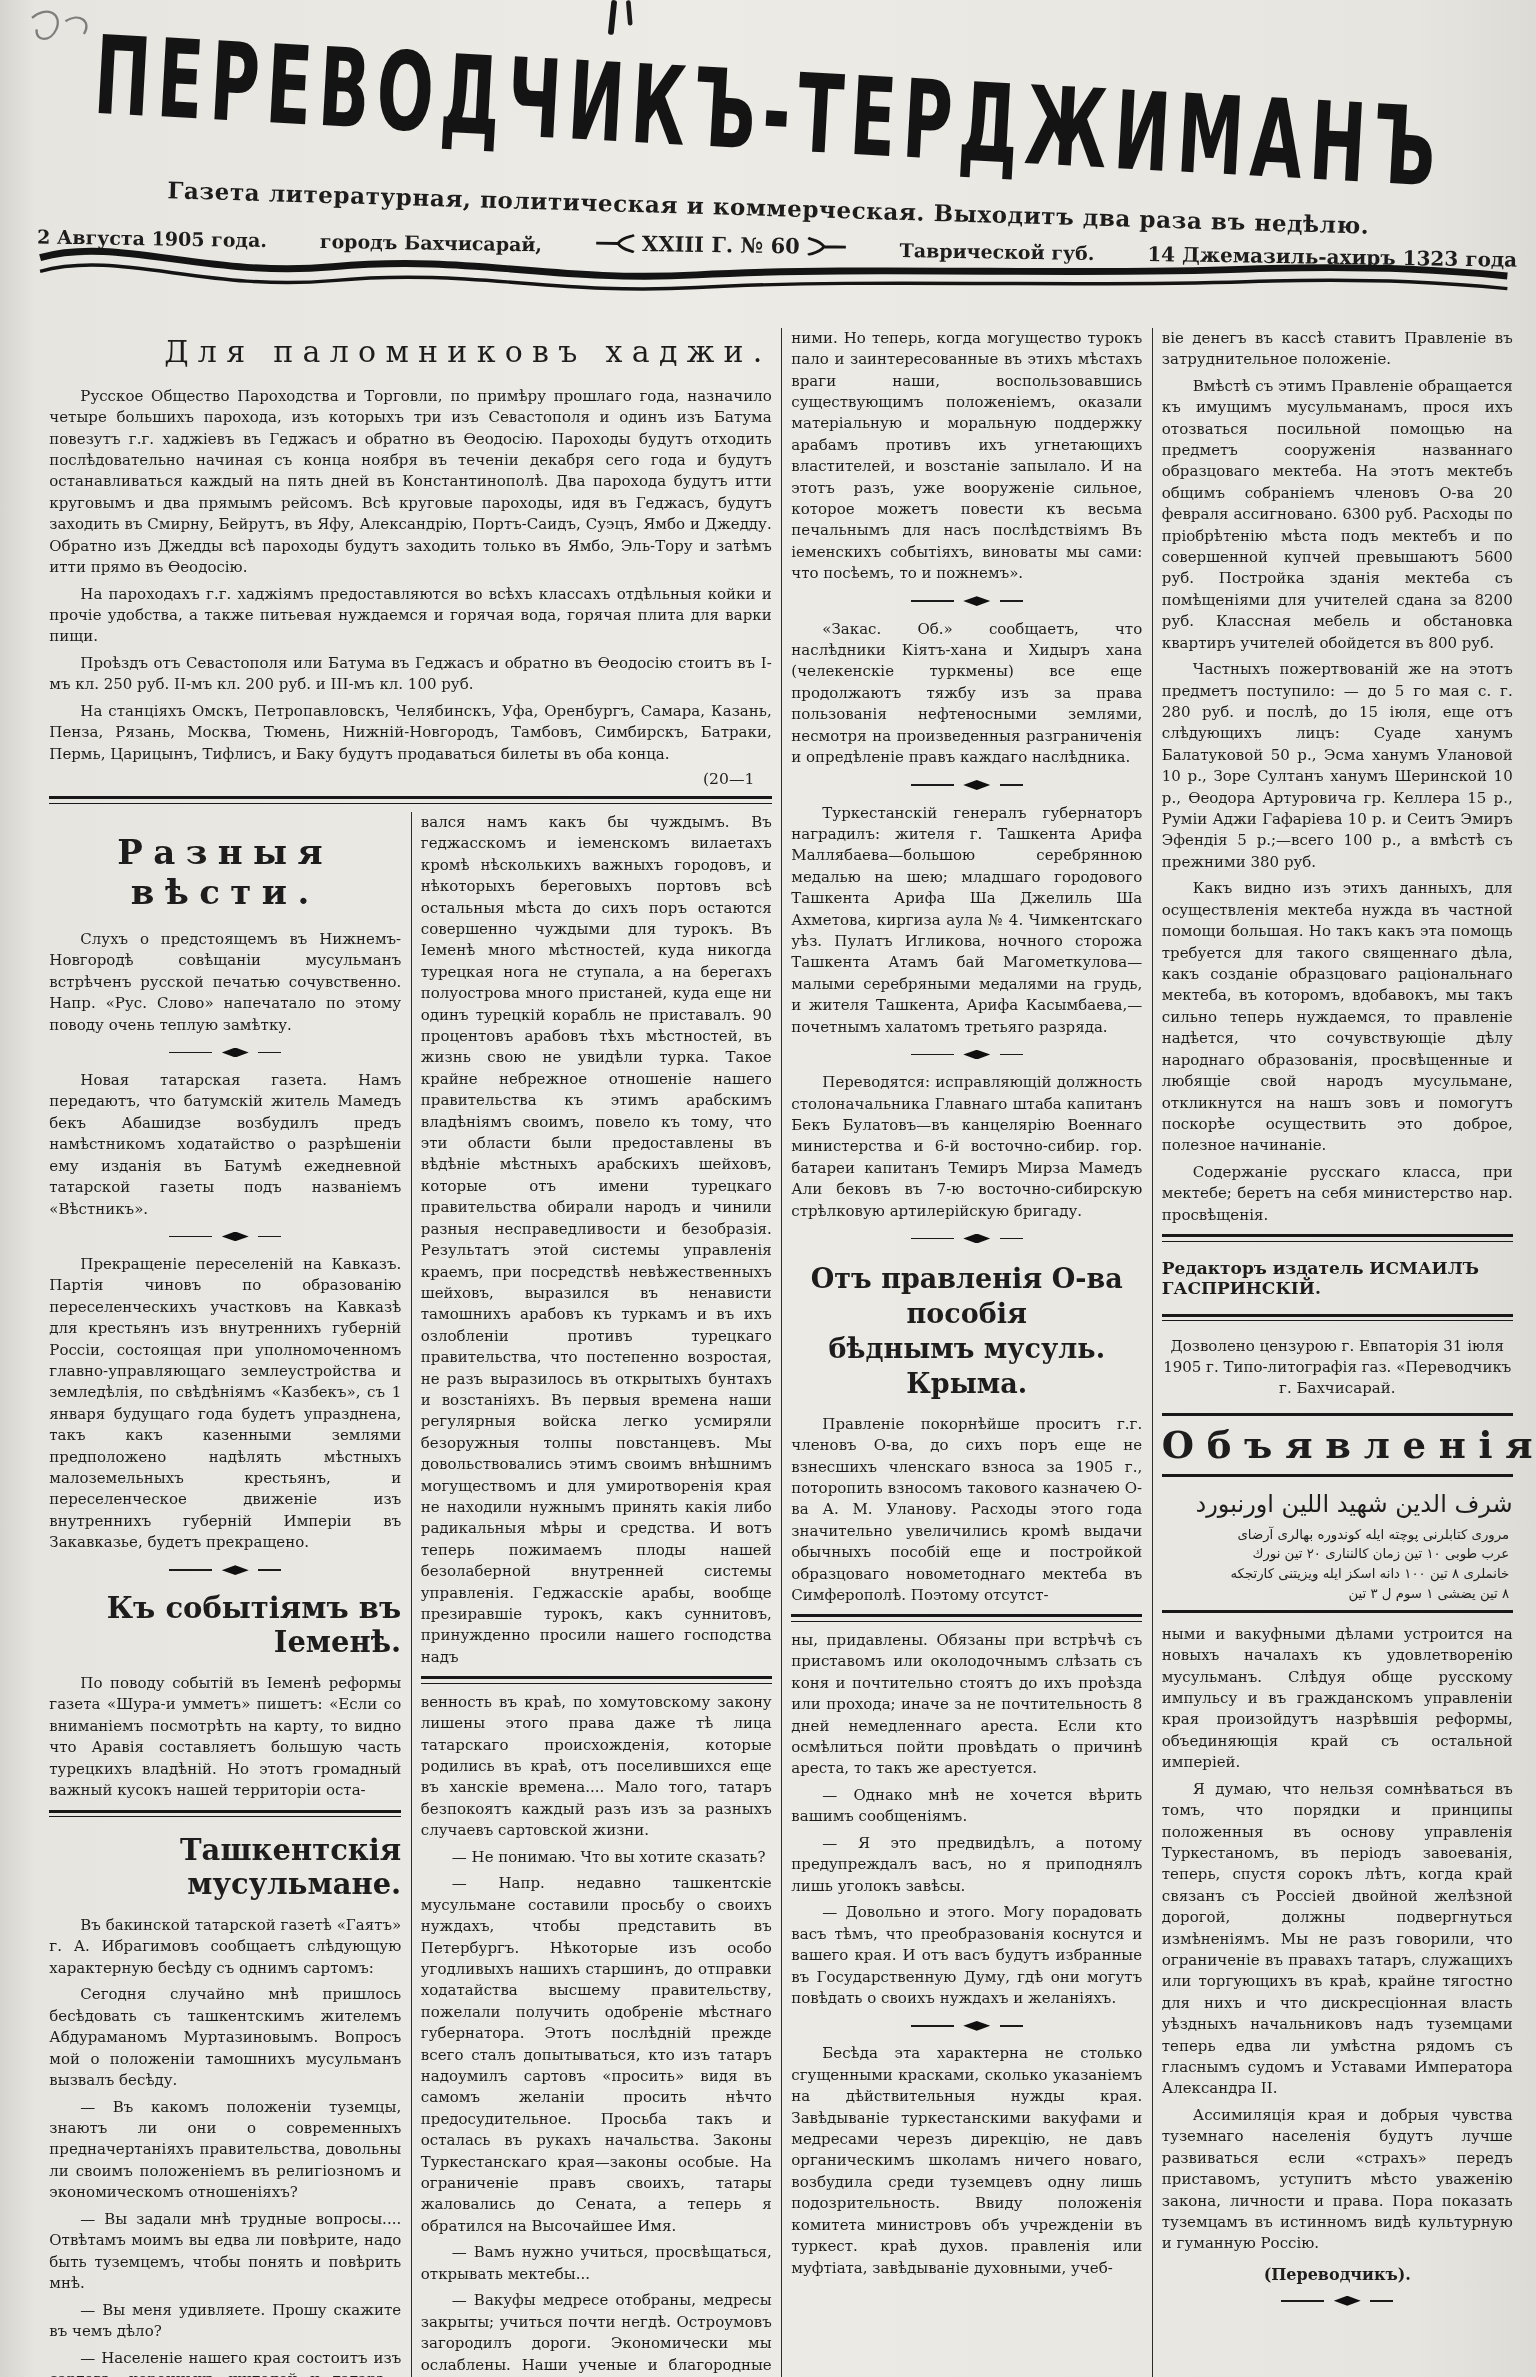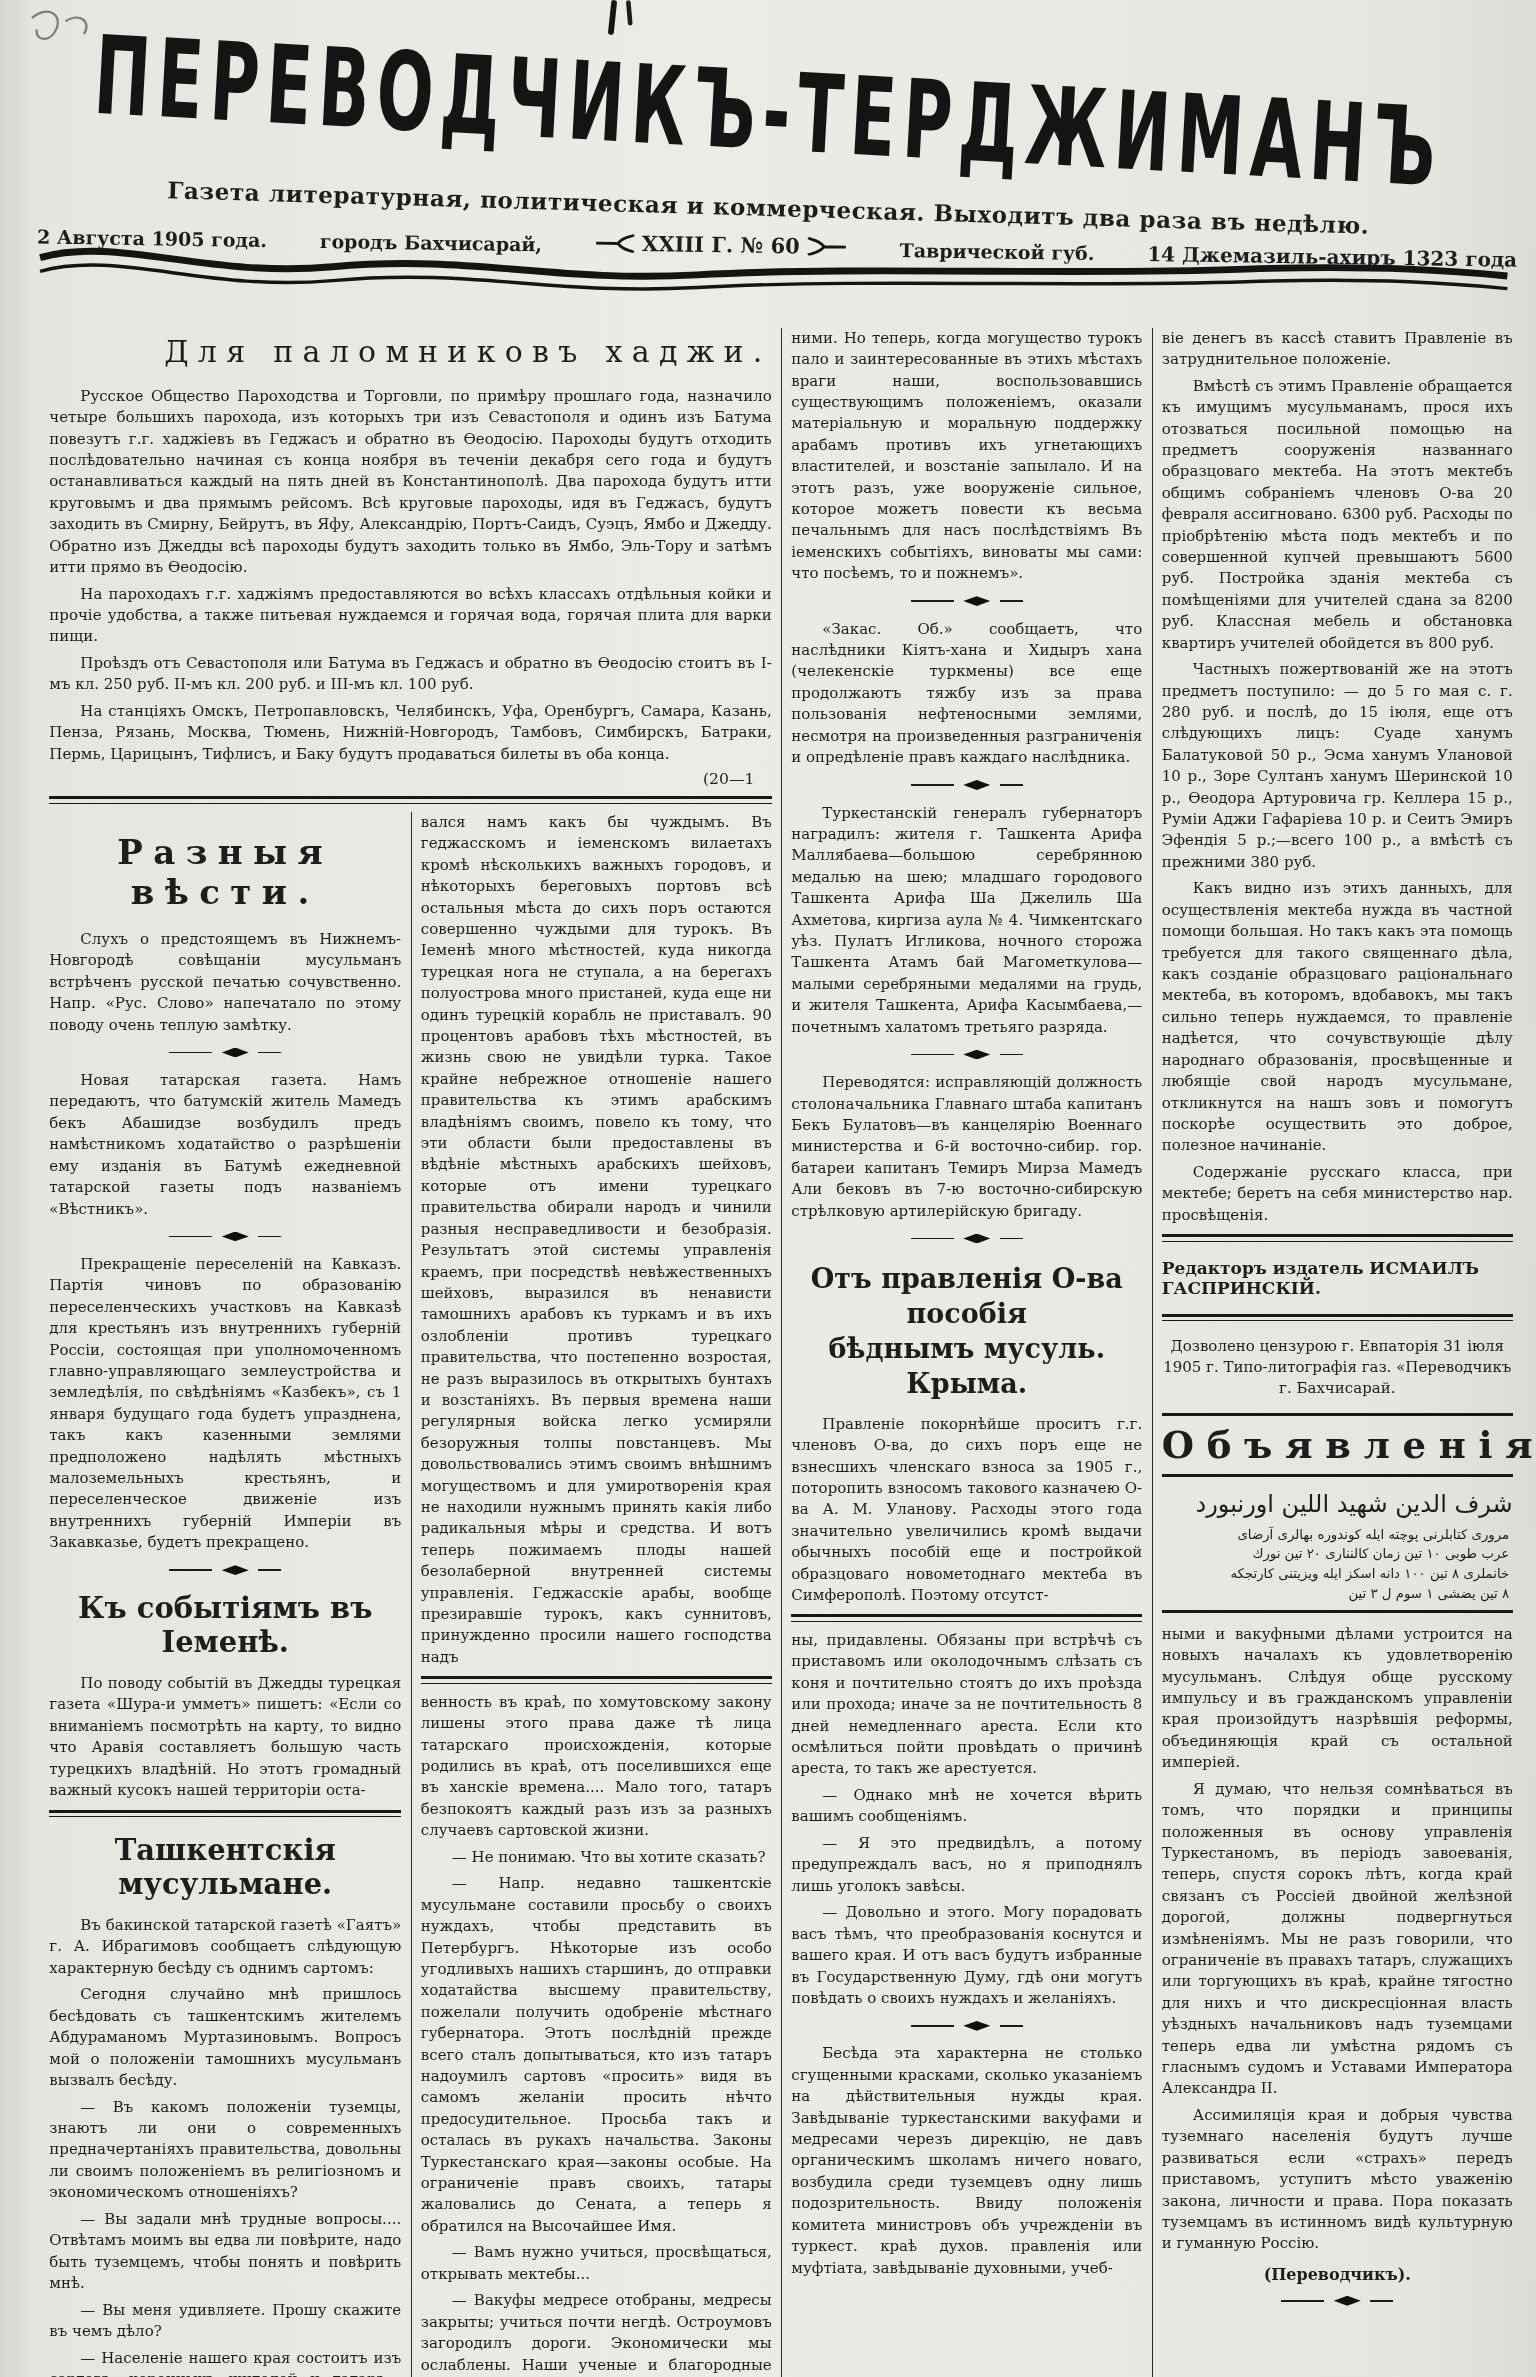--- a/index.html
+++ b/index.html
@@ -27,21 +27,21 @@
   .b12{grid-column:1/3;grid-row:1;}
   .c1{grid-column:1;grid-row:2;}
   .c2{grid-column:2;grid-row:2;border-left:1.2px solid #2c2c2c;}
   .c3{grid-column:3;grid-row:1/3;border-left:1.2px solid #2c2c2c;}
   .c4{grid-column:4;grid-row:1/3;border-left:1.2px solid #2c2c2c;}
   
   p.par{margin:0 0 5.2px;font-size:15px;line-height:21.4px;text-align:justify;text-indent:31px;}
   p.cont{text-indent:0;}
   .h-spread{text-align:right;font-size:30px;font-weight:normal;letter-spacing:9.3px;margin:5.8px 0 17.3px;}
   .h-vesti{text-align:center;font-size:34px;font-weight:bold;letter-spacing:10.4px;margin:19.7px 0 17.3px;}
-  .h-bold{text-align:center;font-size:29px;font-weight:bold;margin:16px 0 14px;}
+  .h-bold{text-align:right;font-size:29px;font-weight:bold;margin:16px 0 14px;}
   .h-ova{text-align:center;font-size:27px;font-weight:bold;line-height:1.3;margin:17.3px 0 12.7px;}
   .h-ads{text-align:center;font-size:37px;font-weight:bold;letter-spacing:12.7px;margin:5.8px 0;}
   .refmark{text-align:right;font-size:15.6px;margin:1.2px 17.3px 0 0;}
   .editor{text-align:left;font-weight:bold;font-size:17px;padding:8px 0;}
   .censor{text-align:center;font-size:15px;line-height:21px;padding:7px 0;}
   .signature{text-align:center;font-size:16px;font-weight:bold;margin:10.4px 0 4.6px;}
   
   .rule2{border-top:3.5px solid #181818;border-bottom:1.2px solid #181818;height:3.5px;margin:8px 0;}
   .rule1{height:2.9px;background:#181818;margin:7px 0;}
   .divider{display:flex;align-items:center;justify-content:center;margin:11.6px auto 12.7px;}
@@ -117,21 +117,21 @@
           <span class="dia"></span>
           <span class="dl s"></span>
         </div>
       <p class="par">Прекращеніе переселеній на Кавказъ. Партія чиновъ по образованію переселенческихъ участковъ на Кавказѣ для крестьянъ изъ внутреннихъ губерній Россіи, состоящая при уполномоченномъ главно-управляющаго землеустройства и земледѣлія, по свѣдѣніямъ «Казбекъ», съ 1 января будущаго года будетъ упразднена, такъ какъ казенными землями предположено надѣлять мѣстныхъ малоземельныхъ крестьянъ, и переселенческое движеніе изъ внутреннихъ губерній Имперіи въ Закавказье, будетъ прекращено.</p>
       <div class="divider">
           <span class="dl"></span>
           <span class="dia"></span>
           <span class="dl s"></span>
         </div>
       <h2 class="h-bold">Къ событіямъ въ Іеменѣ.</h2>
-      <p class="par">По поводу событій въ Джедды турецкая газета «Шура-и умметъ» пишетъ: «Если со вниманіемъ посмотрѣть на карту, то видно что Аравія составляетъ большую часть турецкихъ владѣній. Но этотъ громадный важный кусокъ нашей территоріи оста-</p>
+      <p class="par">По поводу событій въ Іеменѣ реформы газета «Шура-и умметъ» пишетъ: «Если со вниманіемъ посмотрѣть на карту, то видно что Аравія составляетъ большую часть турецкихъ владѣній. Но этотъ громадный важный кусокъ нашей территоріи оста-</p>
       <div class="rule2"></div>
       <h2 class="h-bold">Ташкентскія мусульмане.</h2>
       <p class="par">Въ бакинской татарской газетѣ «Гаятъ» г. А. Ибрагимовъ сообщаетъ слѣдующую характерную бесѣду съ однимъ сартомъ:</p>
       <p class="par">Сегодня случайно мнѣ пришлось бесѣдовать съ ташкентскимъ жителемъ Абдураманомъ Муртазиновымъ. Вопросъ мой о положеніи тамошнихъ мусульманъ вызвалъ бесѣду.</p>
       <p class="par">— Въ какомъ положеніи туземцы, знаютъ ли они о современныхъ предначертаніяхъ правительства, довольны ли своимъ положеніемъ въ религіозномъ и экономическомъ отношеніяхъ?</p>
       <p class="par">— Вы задали мнѣ трудные вопросы.... Отвѣтамъ моимъ вы едва ли повѣрите, надо быть туземцемъ, чтобы понять и повѣрить мнѣ.</p>
       <p class="par">— Вы меня удивляете. Прошу скажите въ чемъ дѣло?</p>
       <p class="par">— Населеніе нашего края состоитъ изъ сартовъ, коренныхъ жителей и татаръ—ногаевъ, поселившихся тутъ частью до завоеванія края русскими и частью пришедшихъ вмѣстѣ съ ними въ качествѣ военно служащихъ, переводчиковъ, проводниковъ, торгующихъ и т. п. Эти татары—ногаи лишены права пріобрѣтать недвижимую собст-</p>
     </section>
 

